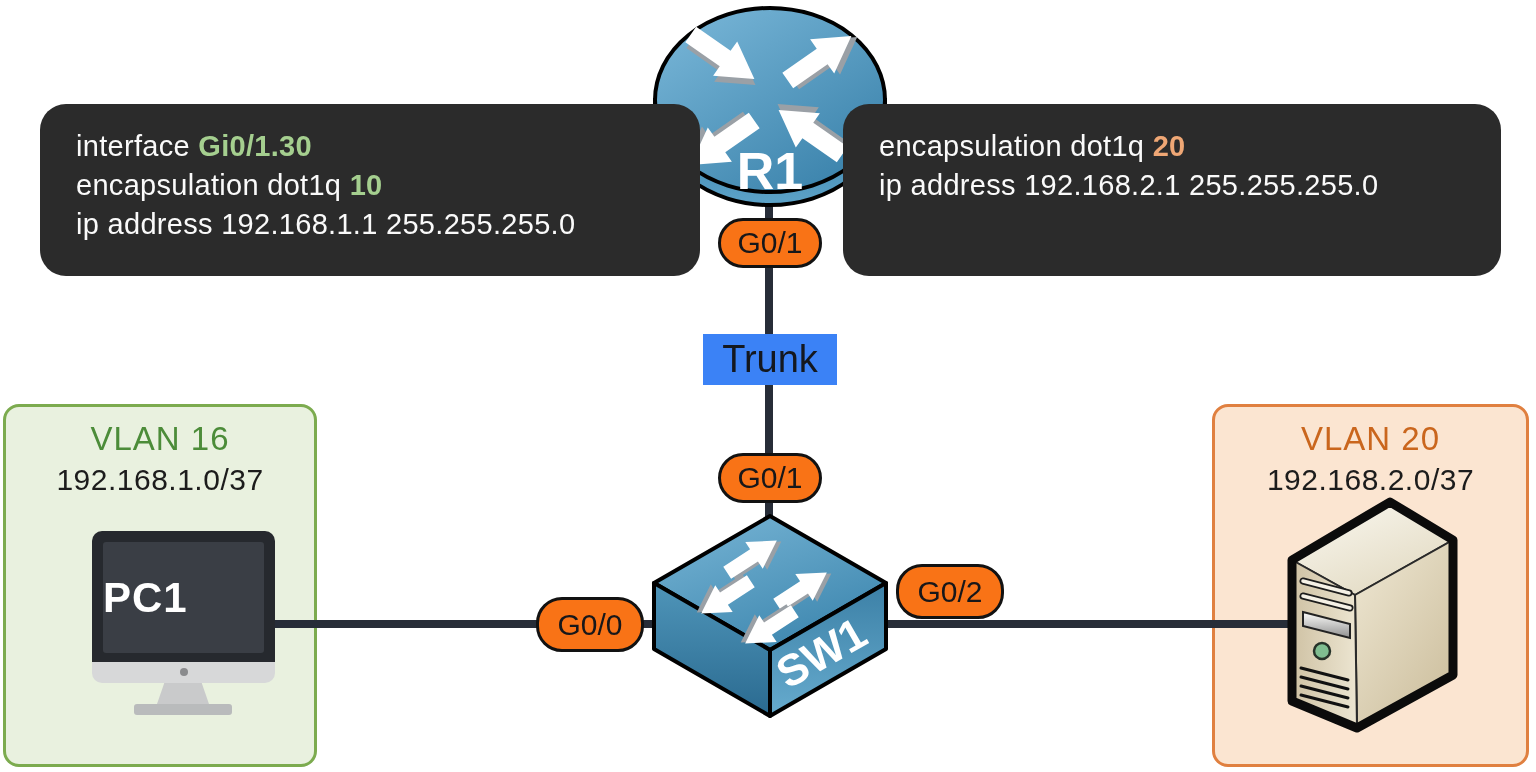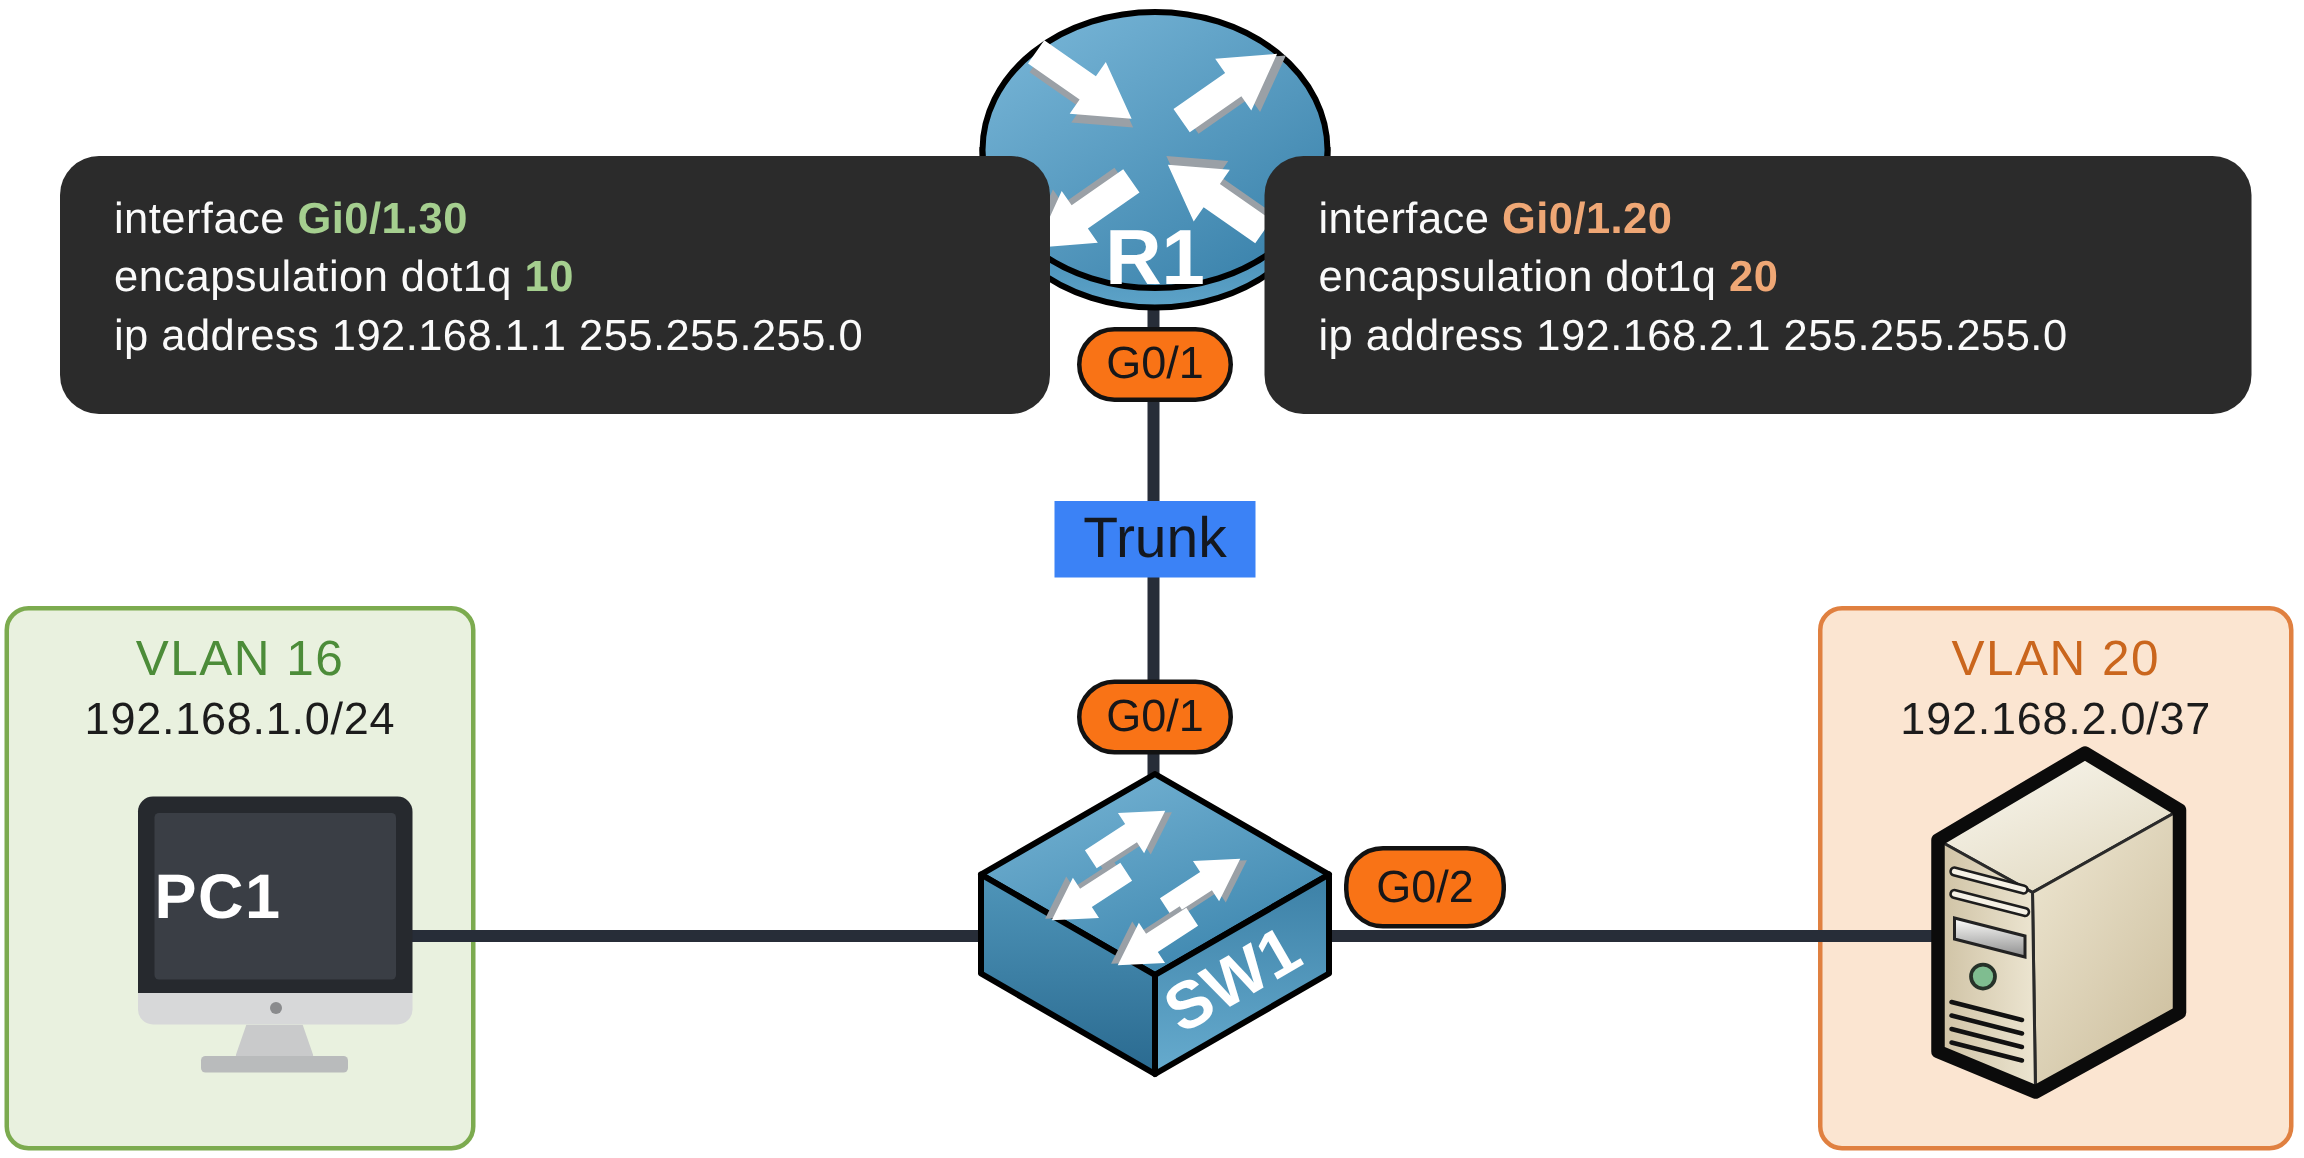--- a/index.html
+++ b/index.html
@@ -68,21 +68,21 @@
   .config.left  .val { color:#a5cf8f; }
   .config.right .val { color:#efa775; }
 </style>
 </head>
 <body>
 
 <div class="stage">
 
   <div class="vlan-box v10">
     <div class="vlan-title">VLAN 16</div>
-    <div class="vlan-subnet">192.168.1.0/24</div>
+    <div class="vlan-subnet">192.168.1.0/37</div>
   </div>
 
   <div class="vlan-box v20">
     <div class="vlan-title">VLAN 20</div>
     <div class="vlan-subnet">192.168.2.0/37</div>
   </div>
 
   <div class="cable vert"></div>
   <div class="cable pcln"></div>
   <div class="cable svln"></div>
@@ -209,31 +209,33 @@
         <path d="M15,199 L62,211"></path>
     </g>
   </svg>
 
   <div class="pill r1-g01">
     <span>G0/1</span>
   </div>
   <div class="pill sw-g01">
     <span>G0/1</span>
   </div>
+  <div class="pill sw-g00">
+    <span>G0/0</span>
+  </div>
   <div class="pill sw-g02">
     <span>G0/2</span>
   </div>
 
   <div class="trunk-label">Trunk</div>
 
   <div class="config left">
     <div><span>interface </span><span class="val">Gi0/1.30</span></div>
     <div><span>encapsulation dot1q </span><span class="val">10</span></div>
     <div><span>ip address 192.168.1.1 255.255.255.0</span></div>
   </div>
 
   <div class="config right">
-    <div><span>interface </span><span class="val">Gi0/1.20</span></div>
     <div><span>encapsulation dot1q </span><span class="val">20</span></div>
     <div><span>ip address 192.168.2.1 255.255.255.0</span></div>
   </div>
 
 </div>
 
 </body></html>

